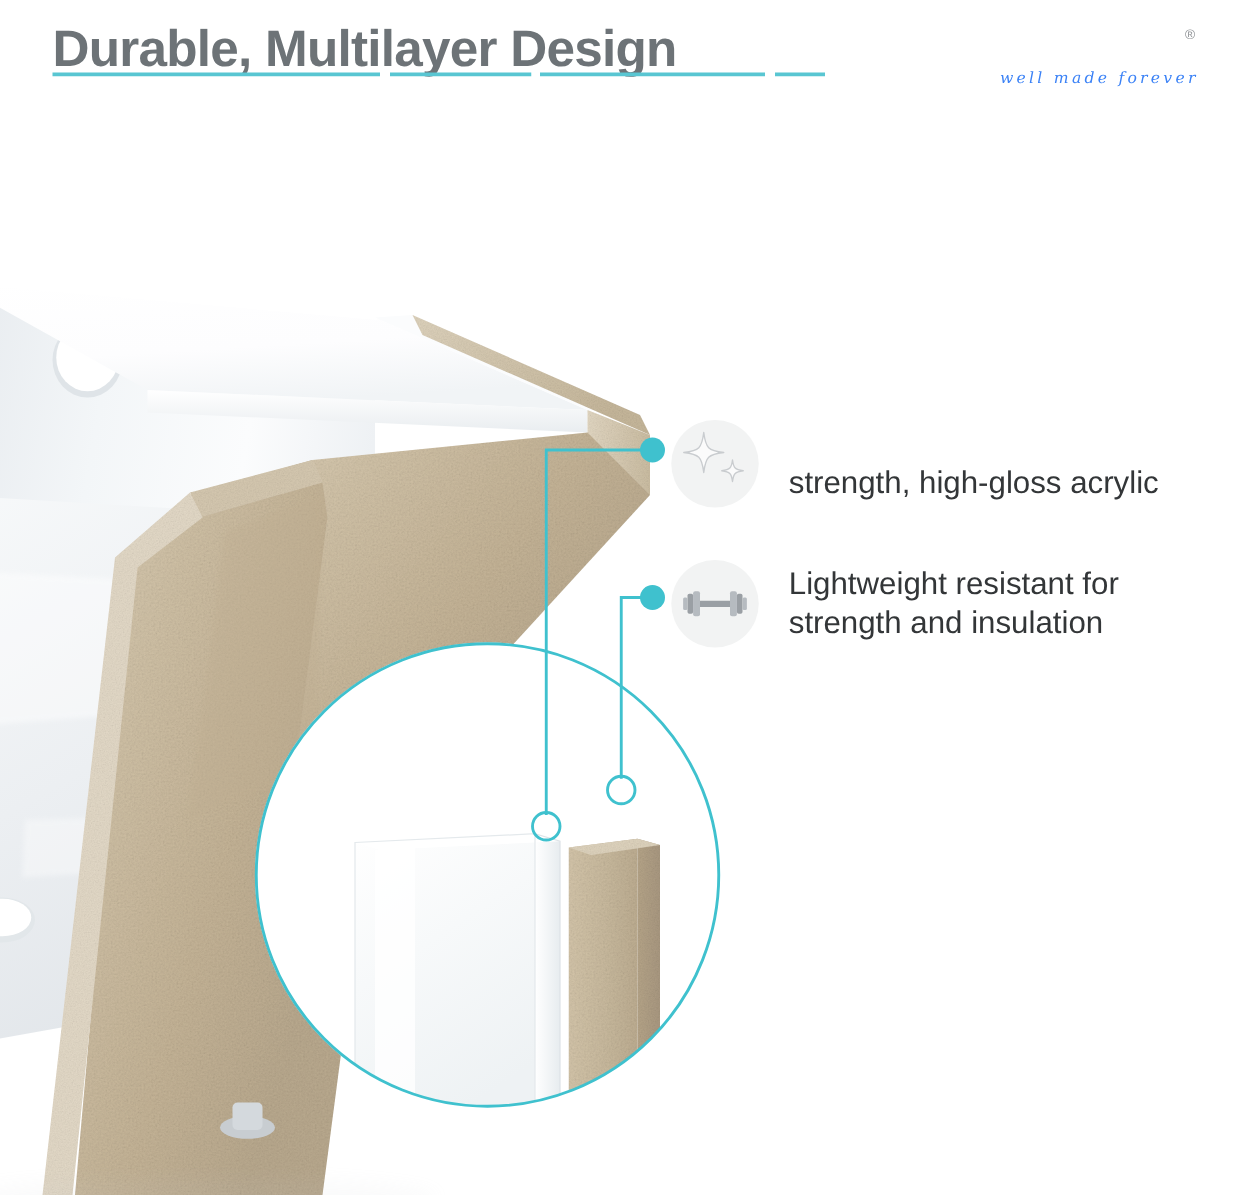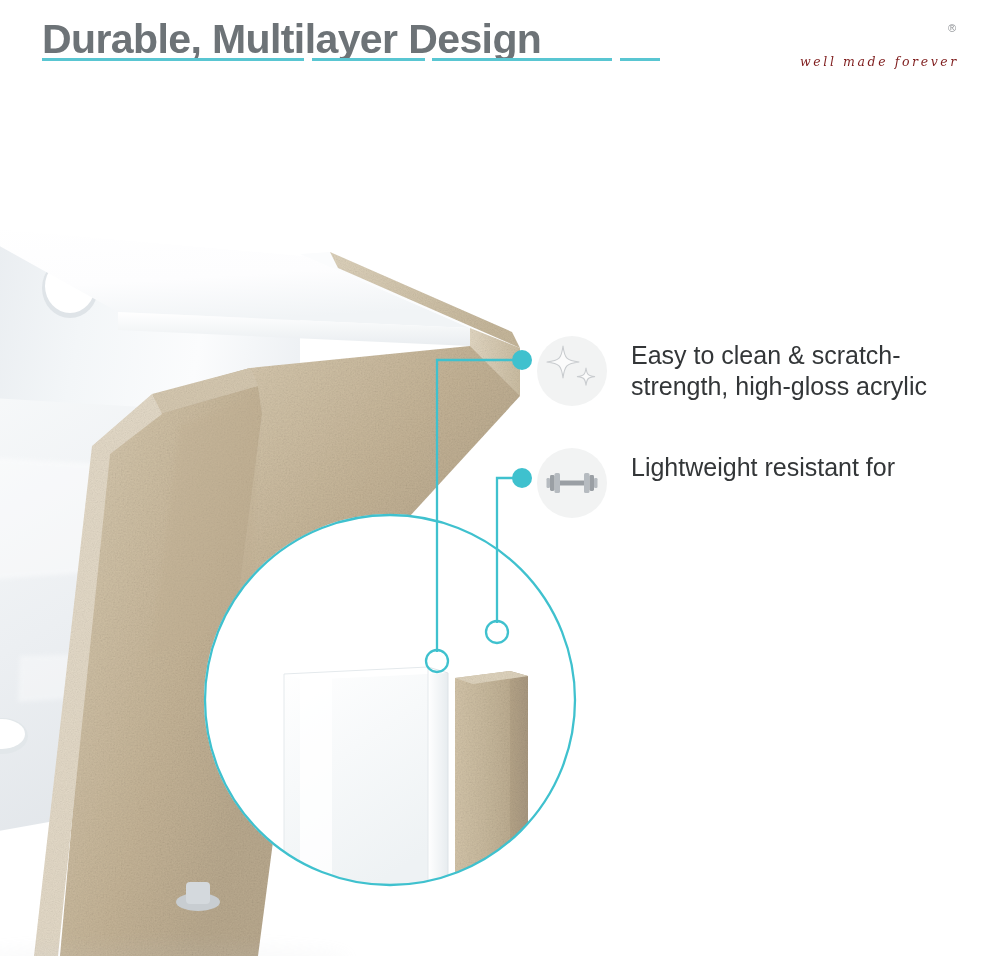--- a/index.html
+++ b/index.html
@@ -32,21 +32,21 @@
     position:absolute;left:0;top:0;font-size:36px;line-height:42px;
     font-family:"DejaVu Serif",serif;font-style:italic;font-weight:400;
     color:#85888c;letter-spacing:0.5px;white-space:nowrap;
   }
   #logo-reg{
     position:absolute;left:264px;top:4px;font-size:11px;color:#8d9094;
   }
   #logo-tag{
     position:absolute;left:116px;top:36px;font-size:12.5px;
     font-family:"DejaVu Serif",serif;font-style:italic;
-    color:#7f1d1d;letter-spacing:2.6px;white-space:nowrap;
+    color:#3b82f6;letter-spacing:2.6px;white-space:nowrap;
   }
 
   
   #art{position:absolute;left:0;top:96px;width:990px;height:860px;}
 
   
   .callout{position:absolute;display:flex;align-items:flex-start;}
   #callout-1{left:537px;top:336px;width:450px;}
   #callout-2{left:537px;top:448px;width:450px;}
   .callout-badge{
@@ -266,21 +266,21 @@
   <div class="callout" id="callout-1">
     <div class="callout-badge">
       <svg viewBox="0 0 70 70" width="70" height="70">
         <path d="M26 10 C27.6 22.5 29.6 24.5 42 26 C29.6 27.5 27.6 29.5 26 42
                  C24.4 29.5 22.4 27.5 10 26 C22.4 24.5 24.4 22.5 26 10 Z" fill="#fbfbfb" stroke="#c9cccf" stroke-width="1.1" stroke-linejoin="round"></path>
         <path d="M49 32 C49.9 38.6 51 39.7 57.6 40.6 C51 41.5 49.9 42.6 49 49.2
                  C48.1 42.6 47 41.5 40.4 40.6 C47 39.7 48.1 38.6 49 32 Z" fill="#fbfbfb" stroke="#c9cccf" stroke-width="1.1" stroke-linejoin="round"></path>
       </svg>
     </div>
     <div class="callout-text">
-      <span>Easy to clean &amp; scratch-</span><br>
+      <br>
       <span>strength, high-gloss acrylic</span>
     </div>
   </div>
 
   <div class="callout" id="callout-2">
     <div class="callout-badge">
       <svg viewBox="0 0 70 70" width="70" height="70">
         <g fill="#9a9fa4">
 
           <rect x="22" y="32.5" width="26" height="5" rx="1.2"></rect>
@@ -290,16 +290,17 @@
           <rect x="9.5" y="30" width="3.5" height="10" rx="1.2" fill="#b6bbc0"></rect>
 
           <rect x="47" y="25" width="5.5" height="20" rx="1.6" fill="#b6bbc0"></rect>
           <rect x="52.5" y="27" width="4.5" height="16" rx="1.4" fill="#9a9fa4"></rect>
           <rect x="57" y="30" width="3.5" height="10" rx="1.2" fill="#b6bbc0"></rect>
         </g>
       </svg>
     </div>
     <div class="callout-text">
       <span>Lightweight resistant for</span><br>
+      <span>strength and insulation</span>
     </div>
   </div>
 
 </div>
 
 </body></html>

